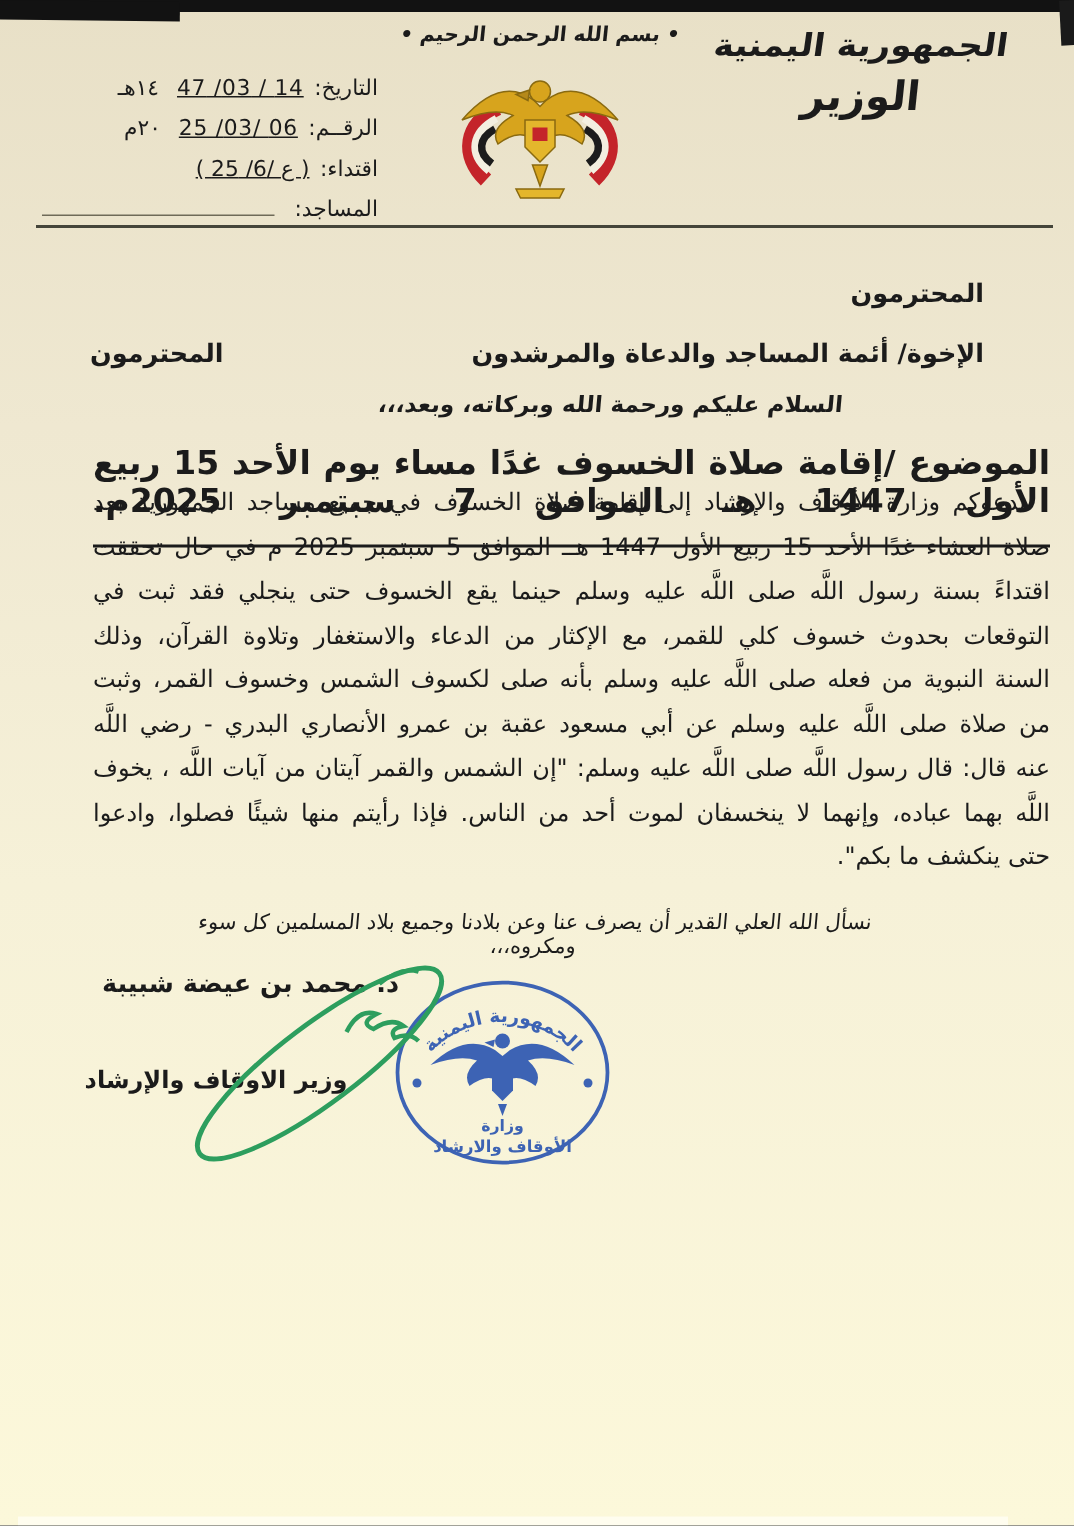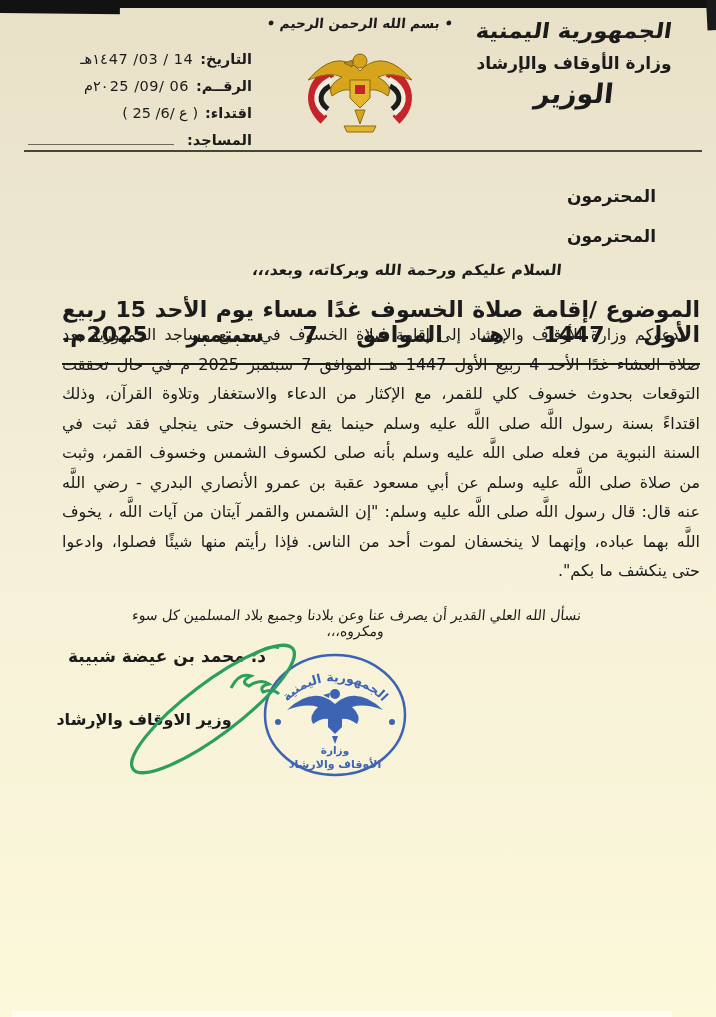--- a/index.html
+++ b/index.html
@@ -14,23 +14,23 @@
     direction:rtl;
   }
   .photo-edge-top{position:absolute;top:0;left:0;width:100%;height:8px;background:#121212;}
   .photo-edge-top-left{position:absolute;top:0;left:0;width:120px;height:13px;background:#121212;transform:rotate(.6deg);transform-origin:left top;}
   .photo-edge-top-right{position:absolute;top:0;right:0;width:10px;height:30px;background:#1a1a1a;transform:rotate(-3deg);transform-origin:right top;}
   .photo-edge-bottom{position:absolute;bottom:0;left:12px;right:44px;height:6px;background:#fffef2;opacity:.85;}
 
   
   .hdr-fields{position:absolute;top:46px;left:26px;width:226px;font-size:14.5px;}
   .hdr-row{display:flex;align-items:baseline;line-height:27px;white-space:nowrap;}
-  .hdr-row .lbl{font-weight:bold;margin-left:7px;}
-  .hdr-row .val{letter-spacing:.5px;}
-  .hdr-row .sfx{margin-right:1px;}
+  .hdr-row .lbl{font-weight:normal;margin-left:7px;}
+  .hdr-row .val{letter-spacing:.5px;text-decoration:underline;}
+  .hdr-row .sfx{margin-right:12px;}
   .attach-line{flex:1;border-bottom:1.5px solid #6f6a58;margin:0 6px 5px 2px;min-width:120px;}
 
   .bismillah{position:absolute;top:15px;left:238px;width:244px;text-align:center;font-size:13.5px;font-weight:bold;transform:skewX(-6deg);}
   .emblem{position:absolute;top:40px;left:298px;}
 
   .hdr-right{position:absolute;top:18px;right:14px;width:256px;text-align:center;}
   .republic{font-size:23px;font-weight:bold;transform:skewX(-8deg) scaleY(.92);letter-spacing:1px;}
   .ministry{font-size:17px;font-weight:bold;margin-top:9px;letter-spacing:.5px;}
   .office{font-size:27px;font-weight:bold;margin-top:5px;transform:skewX(-6deg);letter-spacing:3px;}
 
@@ -67,21 +67,21 @@
   <div class="photo-edge-bottom"></div>
 
   <div class="hdr-fields">
     <div class="hdr-row">
       <span class="lbl">التاريخ:</span>
       <span class="val">14 / 03/ 47</span>
       <span class="sfx">١٤هـ</span>
     </div>
     <div class="hdr-row">
       <span class="lbl">الرقــم:</span>
-      <span class="val">06 /09/ 25</span>
+      <span class="val">06 /03/ 25</span>
       <span class="sfx">٢٠م</span>
     </div>
     <div class="hdr-row">
       <span class="lbl">اقتداء:</span>
       <span class="val">( ع /6/ 25 )</span>
     </div>
     <div class="hdr-row">
       <span class="lbl">المساجد:</span>
       <span class="attach-line"></span>
     </div>
@@ -108,42 +108,42 @@
       <path d="M55,20 l-9,3 8,4 z" fill="#b5891a"></path>
       <path d="M52,40 h20 v18 l-10,10 -10,-10 z" fill="#e4b62c"></path>
       <rect x="57" y="45" width="10" height="9" fill="#c4242a" stroke="none"></rect>
       <path d="M57,70 h10 l-5,14 z"></path>
       <path d="M46,86 h32 l-3,6 h-26 z" fill="#e4b62c"></path>
     </g>
   </svg>
 
   <div class="hdr-right">
     <div class="republic">الجمهورية اليمنية</div>
-    <div class="ministry">وزارة الأوقاف والإرشاد</div>
     <div class="office">الوزير</div>
   </div>
 
   <div class="hdr-sep"></div>
 
   <div class="addr addr1">
     <span>المحترمون</span>
   </div>
   <div class="addr addr2">
+    <span>الإخوة/ أئمة المساجد والدعاة والمرشدون</span>
     <span>المحترمون</span>
   </div>
 
   <div class="salutation">السلام عليكم ورحمة الله وبركاته، وبعد،،،</div>
 
   <div class="subject">الموضوع /إقامة صلاة الخسوف غدًا مساء يوم الأحد 15 ربيع الأول 1447 هـ الموافق 7 سبتمبر 2025م.</div>
 
   <div class="body-block">
     <div class="bl first">تدعوكم وزارة الأوقاف والإرشاد إلى إقامة صلاة الخسوف في جميع مساجد الجمهورية بعد</div>
-    <div class="bl">صلاة العشاء غدًا الأحد 4 ربيع الأول 1447 هــ الموافق 7 سبتمبر 2025 م في حال تحققت</div>
+    <div class="bl">صلاة العشاء غدًا الأحد 15 ربيع الأول 1447 هــ الموافق 5 سبتمبر 2025 م في حال تحققت</div>
+    <div class="bl">اقتداءً بسنة رسول اللَّه صلى اللَّه عليه وسلم حينما يقع الخسوف حتى ينجلي فقد ثبت في</div>
     <div class="bl">التوقعات بحدوث خسوف كلي للقمر، مع الإكثار من الدعاء والاستغفار وتلاوة القرآن، وذلك</div>
-    <div class="bl">اقتداءً بسنة رسول اللَّه صلى اللَّه عليه وسلم حينما يقع الخسوف حتى ينجلي فقد ثبت في</div>
     <div class="bl">السنة النبوية من فعله صلى اللَّه عليه وسلم بأنه صلى لكسوف الشمس وخسوف القمر، وثبت</div>
     <div class="bl">من صلاة صلى اللَّه عليه وسلم عن أبي مسعود عقبة بن عمرو الأنصاري البدري - رضي اللَّه</div>
     <div class="bl">عنه قال: قال رسول اللَّه صلى اللَّه عليه وسلم: "إن الشمس والقمر آيتان من آيات اللَّه ، يخوف</div>
     <div class="bl">اللَّه بهما عباده، وإنهما لا ينخسفان لموت أحد من الناس. فإذا رأيتم منها شيئًا فصلوا، وادعوا</div>
     <div class="bl last">حتى ينكشف ما بكم".</div>
   </div>
 
   <div class="dua">نسأل الله العلي القدير أن يصرف عنا وعن بلادنا وجميع بلاد المسلمين كل سوء ومكروه،،،</div>
 
   <div class="sig-name">د. محمد بن عيضة شبيبة</div>

